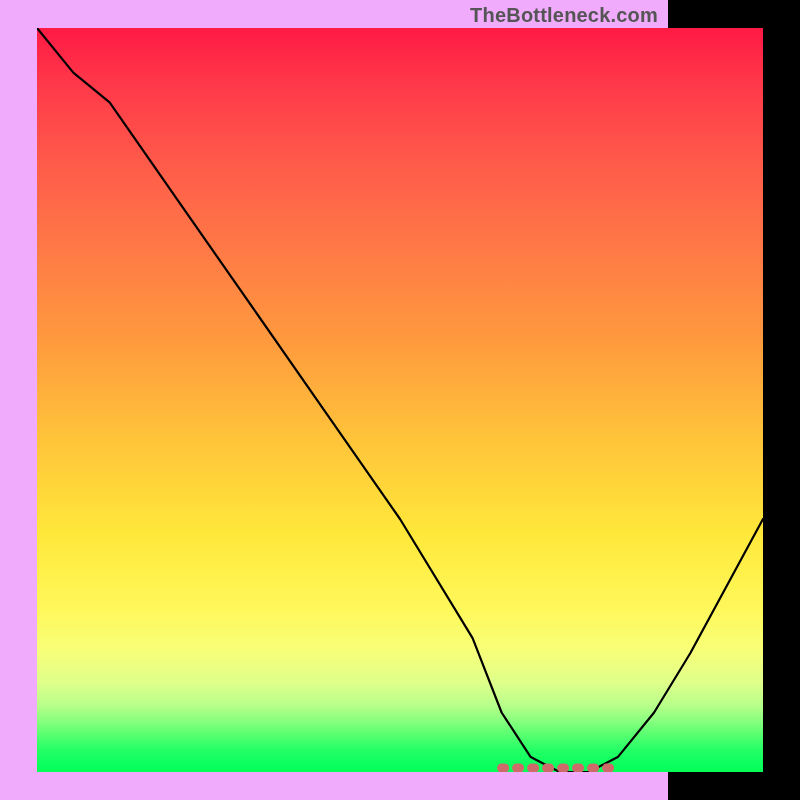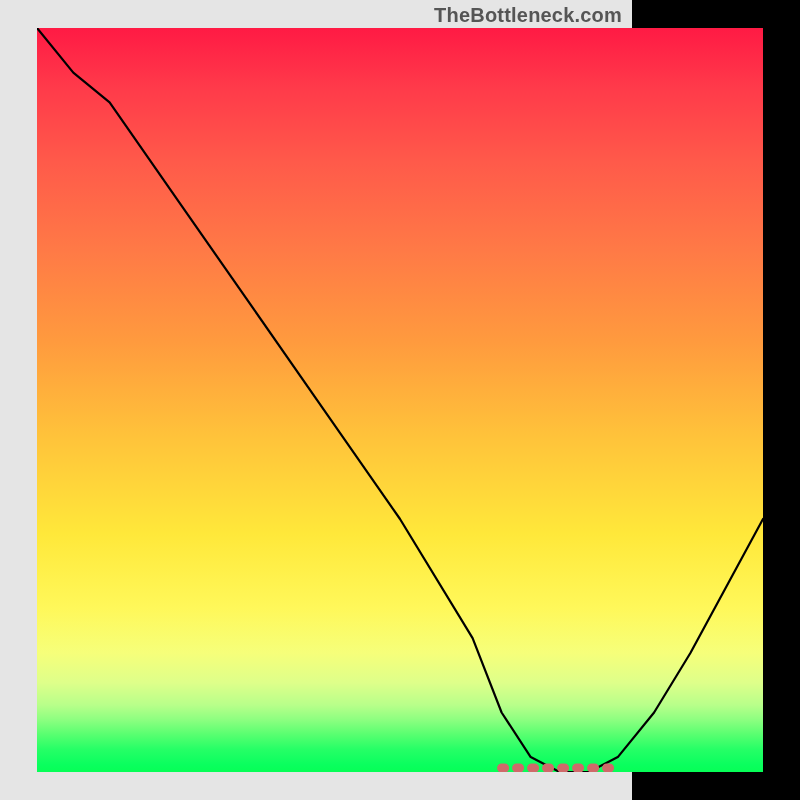--- a/index.html
+++ b/index.html
@@ -8,21 +8,22 @@
     width: 800px;
     height: 800px;
     background: #000;
     overflow: hidden;
     font-family: Arial, Helvetica, sans-serif;
   }
   .frame {
     position: relative;
     width: 632px;
     height: 800px;
-    background: #e5e5e5;
+    background: #f0abfc;
+    padding-left: 36px;
   }
   .watermark {
     position: absolute;
     top: 4px;
     right: 10px;
     color: #555;
     font-size: 20px;
     font-weight: 600;
     letter-spacing: 0.2px;
     z-index: 10;

